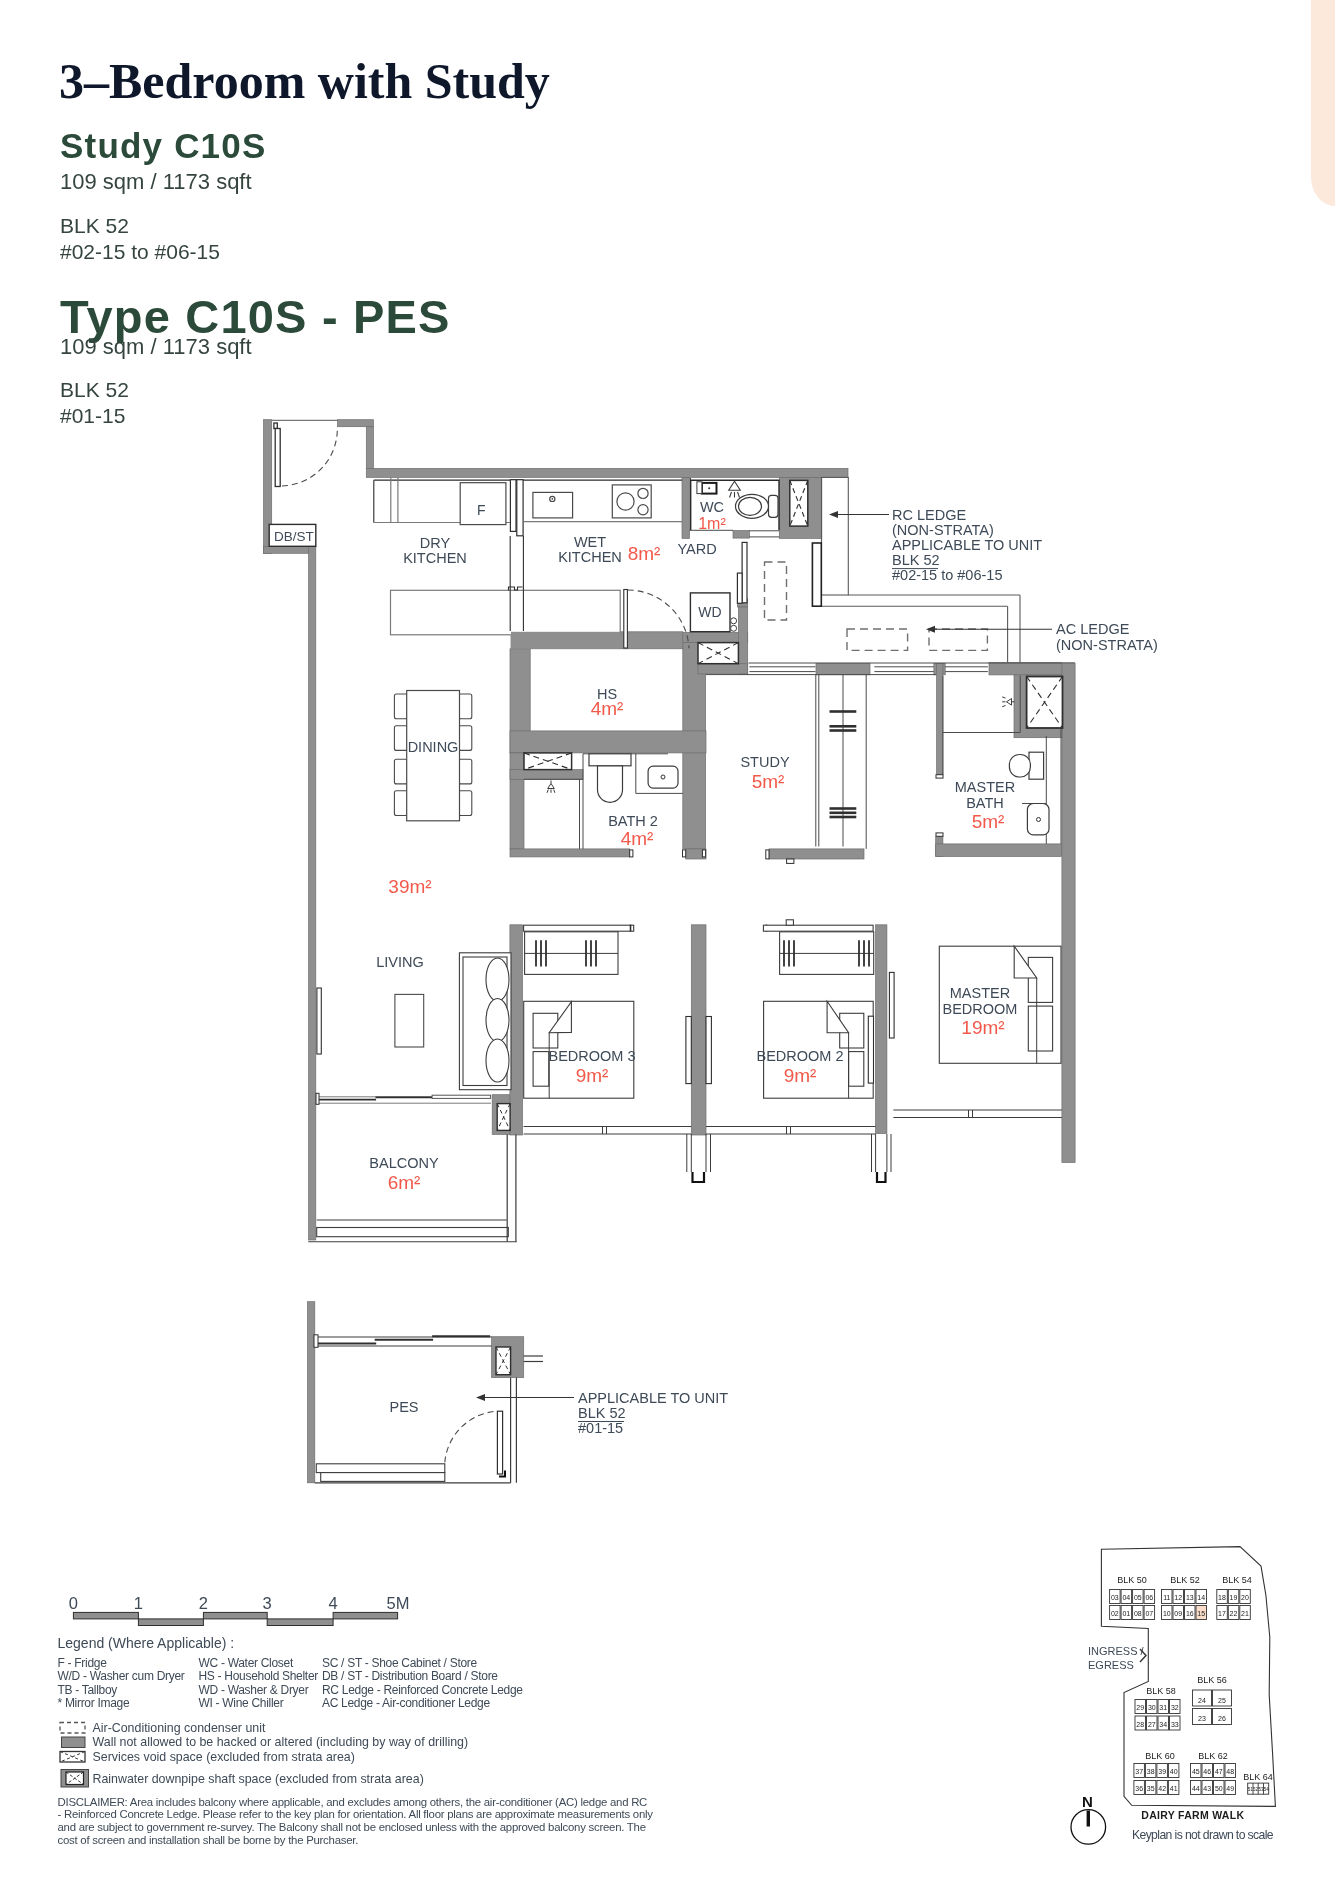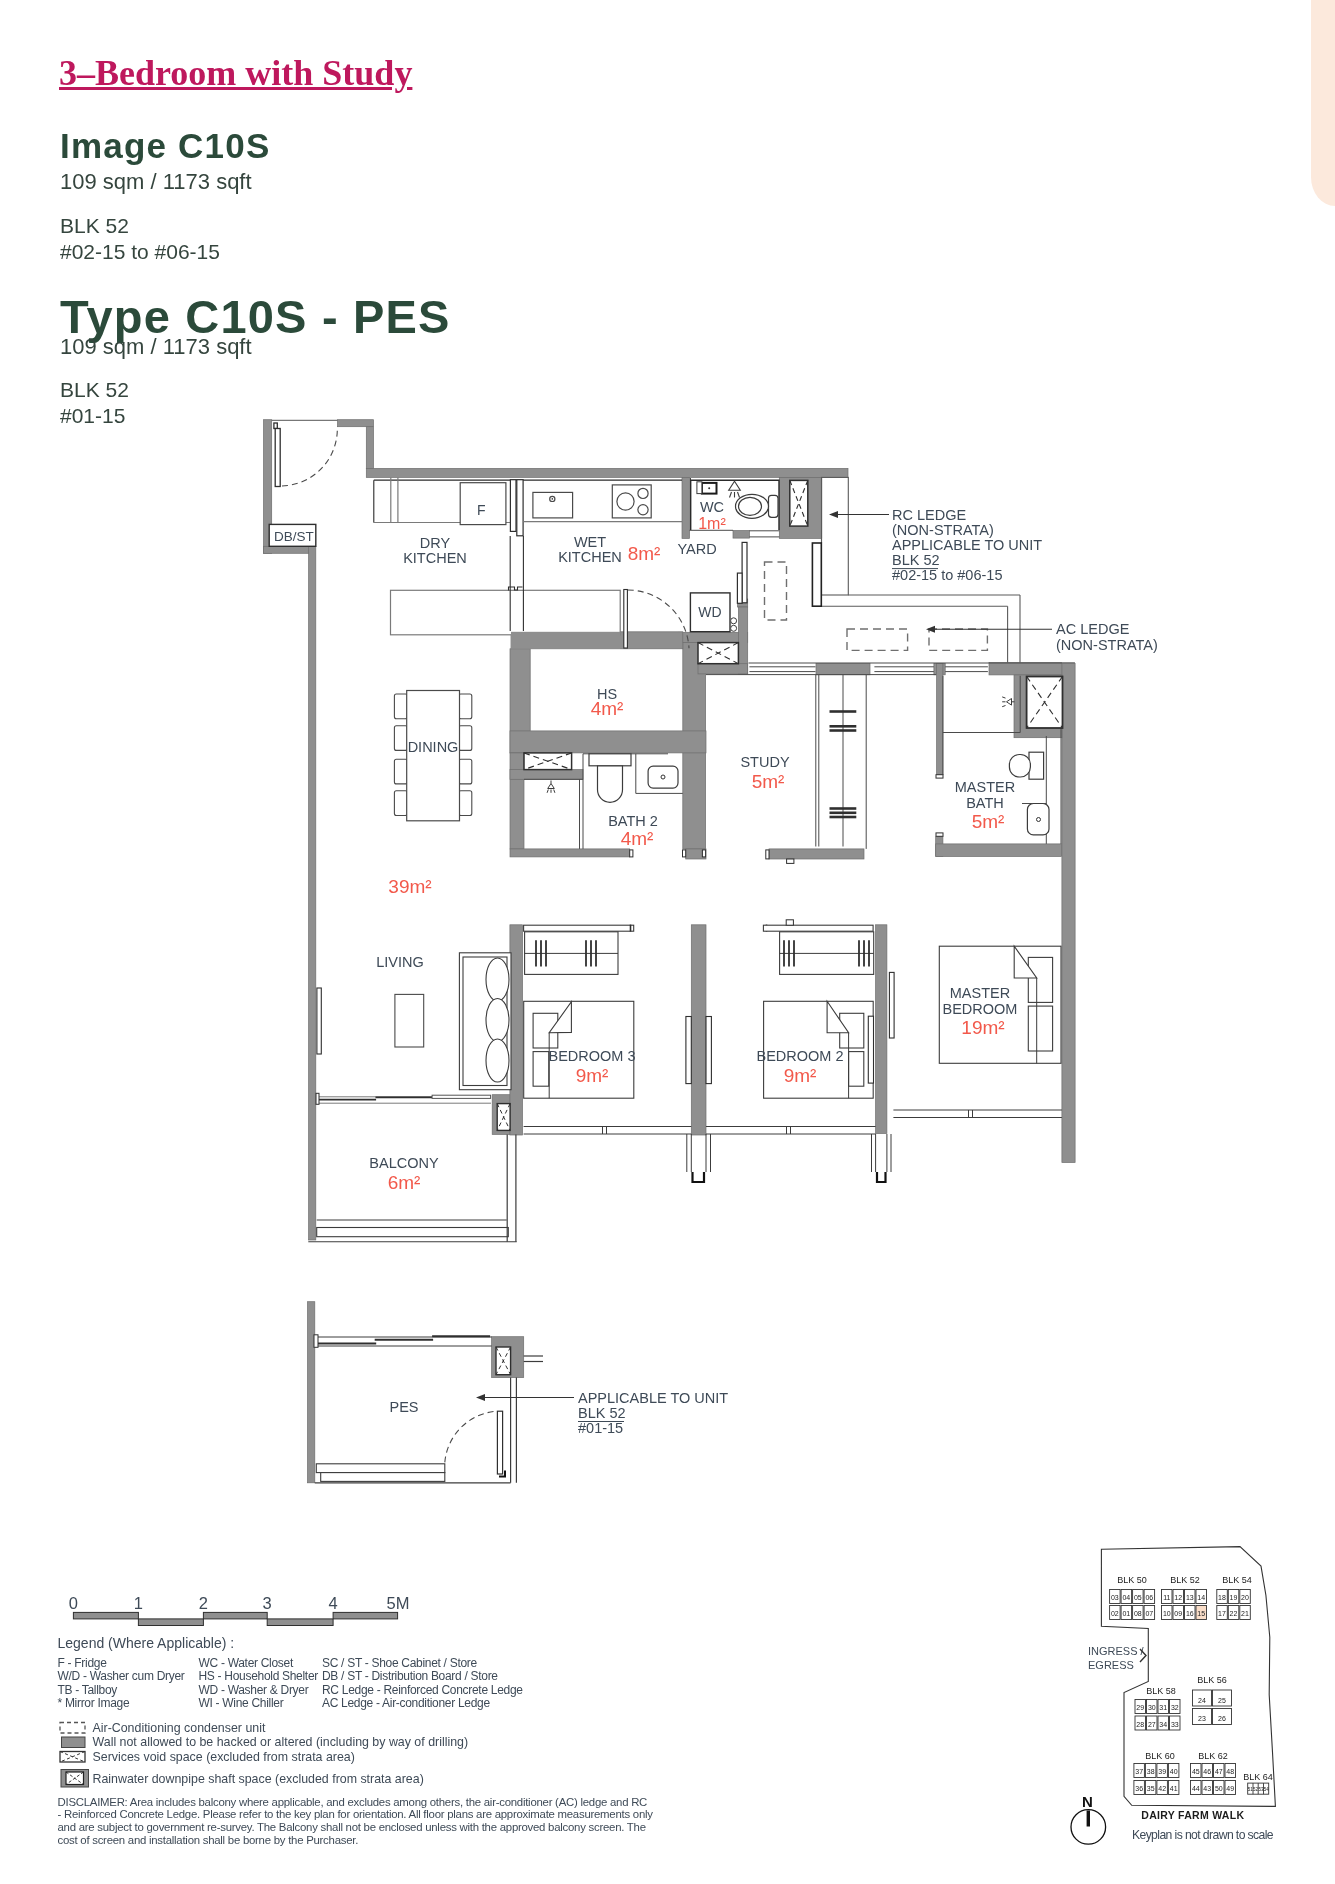--- a/index.html
+++ b/index.html
@@ -4,23 +4,23 @@
 html,body{margin:0;padding:0;}
 body{width:1335px;height:1884px;background:#ffffff;position:relative;overflow:hidden;
  font-family:"Liberation Sans",sans-serif;}
 .abs{position:absolute;}
 svg text{font-family:"Liberation Sans",sans-serif;}
 </style></head>
 <body>
 
 <div class="abs" style="top:0;right:0;width:24px;height:206px;background:#fce9dc;border-bottom-left-radius:38px 46px;"></div>
 
-<div class="abs" style="left:59px;top:52px;color:#be185d;font-family:'Liberation Serif',serif;font-weight:bold;font-size:36px;letter-spacing:0px;text-decoration:underline;">3–Bedroom with Study</div>
-
-<div class="abs" style="left:60px;top:126px;color:#2b4a3a;font-weight:bold;font-size:35px;letter-spacing:1.2px;">Image C10S</div>
+<div class="abs" style="left:59px;top:52px;color:#0f172a;font-family:'Liberation Serif',serif;font-weight:bold;font-size:50px;letter-spacing:0px;">3–Bedroom with Study</div>
+
+<div class="abs" style="left:60px;top:126px;color:#2b4a3a;font-weight:bold;font-size:35px;letter-spacing:1.2px;">Study C10S</div>
 
 <div class="abs" style="left:60px;top:169px;color:#35453e;font-size:22px;">109 sqm / 1173 sqft</div>
 
 <div class="abs" style="left:60px;top:213px;color:#35453e;font-size:21px;line-height:26px;">BLK 52<br>#02-15 to #06-15</div>
 
 <div class="abs" style="left:60px;top:289px;color:#2b4a3a;font-weight:bold;font-size:47px;letter-spacing:1.2px;">Type C10S - PES</div>
 
 <div class="abs" style="left:60px;top:334px;color:#35453e;font-size:22px;">109 sqm / 1173 sqft</div>
 
 <div class="abs" style="left:60px;top:377px;color:#35453e;font-size:21px;line-height:26px;">BLK 52<br>#01-15</div>

